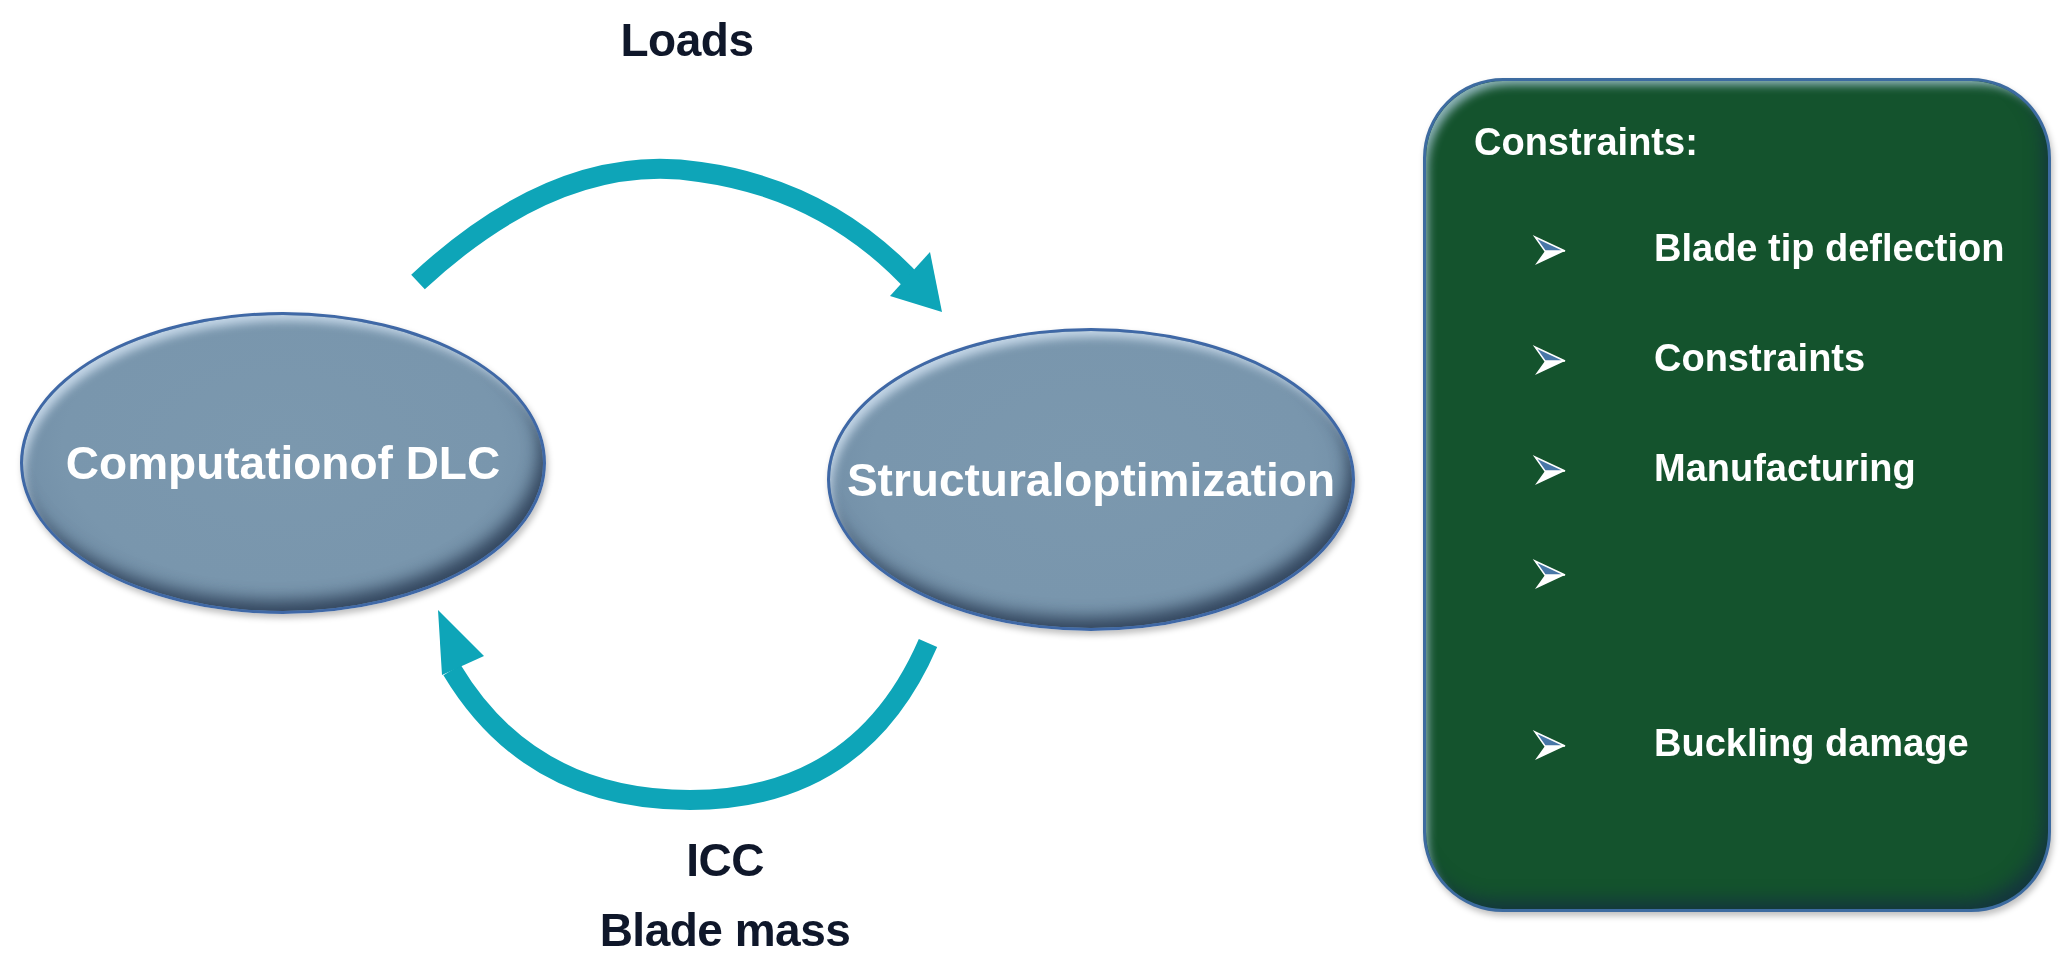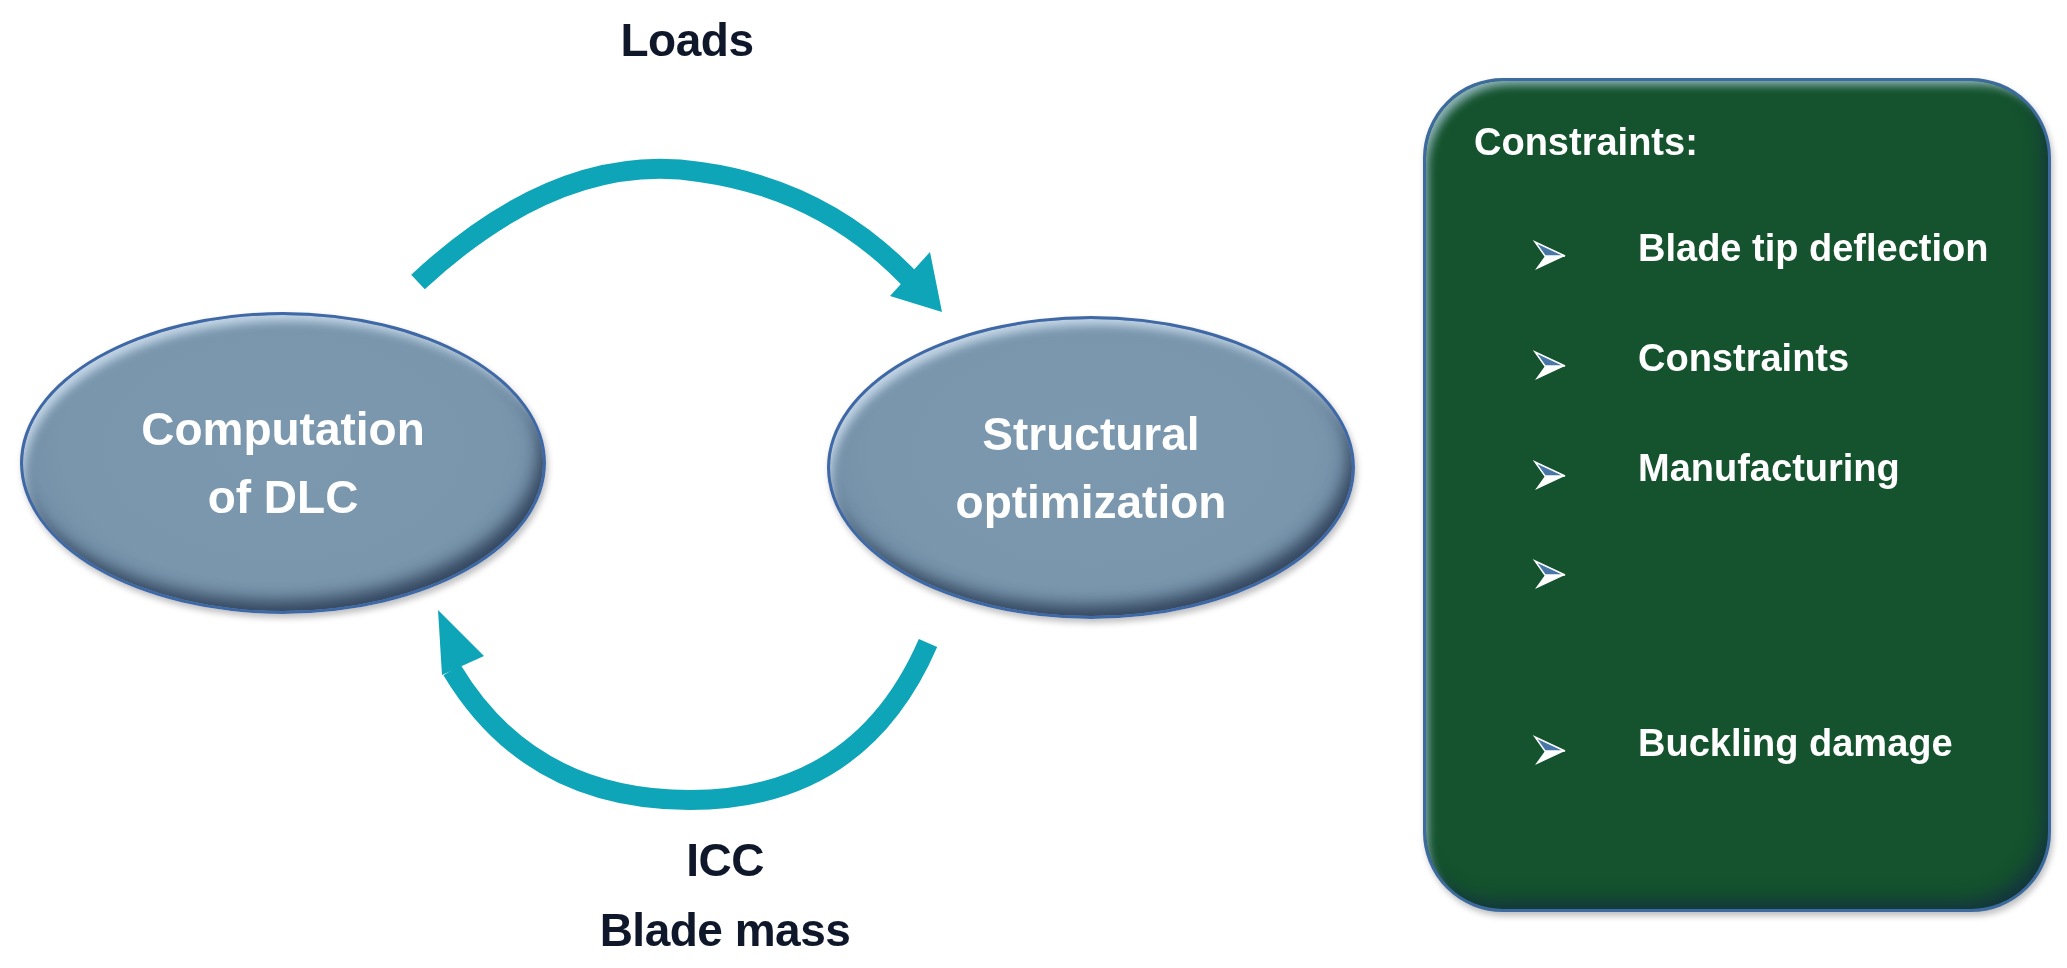--- a/index.html
+++ b/index.html
@@ -8,31 +8,31 @@
   .label-teal { position: absolute; color: #0f172a; font-weight: bold; font-size: 46px;
                 text-align: center; line-height: 70px; letter-spacing: -0.5px; }
   #top-label { left: 487px; top: 5px; width: 400px; }
   #bottom-label { left: 525px; top: 825px; width: 400px; }
   svg.arrows { position: absolute; left: 0; top: 0; }
   .ellipse { position: absolute; border-radius: 50%;
              background: radial-gradient(ellipse at 50% 45%, #7b98ae 0%, #7996ad 60%, #6f8ca5 80%, #4e6781 100%);
              border: 3px solid #3f68a6;
              box-shadow: inset 6px 10px 10px -4px rgba(220,235,250,0.75), inset -8px -14px 16px -4px rgba(30,45,70,0.75),
                          2px 4px 6px rgba(0,0,0,0.25);
-             display: flex; align-items: center; justify-content: center; flex-direction: column;
+             display: flex; align-items: center; justify-content: center; 
              color: #ffffff; font-weight: bold; font-size: 46px; line-height: 68px; text-align: center; }
   #ellipse-left { left: 20px; top: 312px; width: 520px; height: 296px; }
-  #ellipse-right { left: 827px; top: 316px; width: 522px; height: 297px; }
+  #ellipse-right { left: 827px; top: 328px; width: 522px; height: 297px; }
   .box { position: absolute; left: 1423px; top: 78px; width: 622px; height: 828px;
          background: #14532d; border-radius: 80px; border: 3px solid #3d6ba0;
          box-shadow: inset 8px 10px 10px -6px rgba(200,225,250,0.7), inset -10px -14px 18px -6px rgba(20,40,70,0.7),
                      2px 4px 6px rgba(0,0,0,0.25);
          color: #ffffff; }
   .box-title { position: absolute; left: 48px; top: 40px; font-weight: bold; font-size: 38px; }
-  .item { position: absolute; left: 105px; display: flex; align-items: flex-end; }
+  .item { position: absolute; left: 105px; display: flex; align-items: center; gap: 16px; }
   .bullet { width: 40px; height: 40px; margin-right: 67px; margin-top: 4px; }
   .item-text { font-weight: bold; font-size: 38px; line-height: 55px; width: 400px; }
 </style>
 </head>
 <body>
 
 <div id="top-label" class="label-teal">
   <div>Loads</div>
 </div>
 

